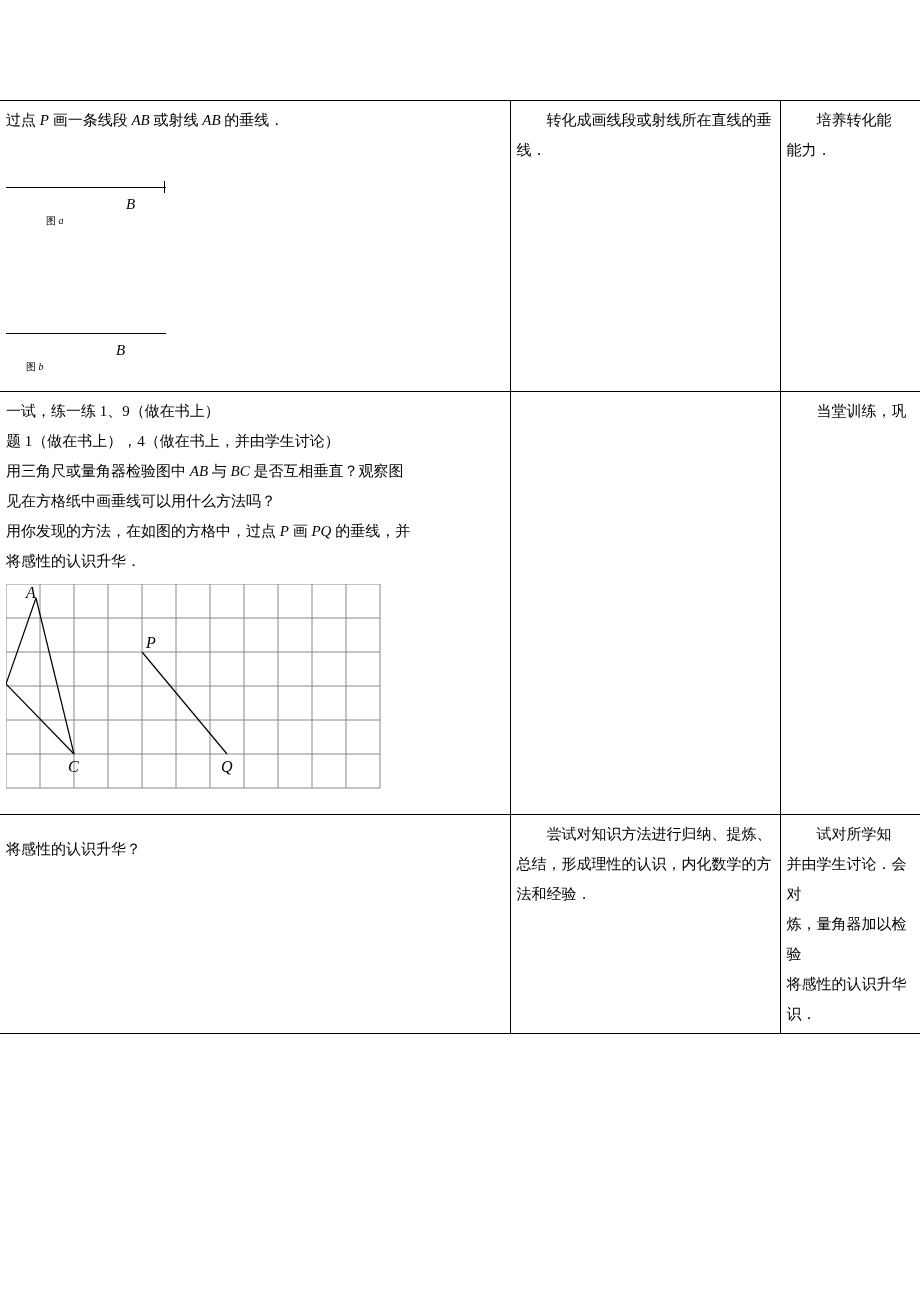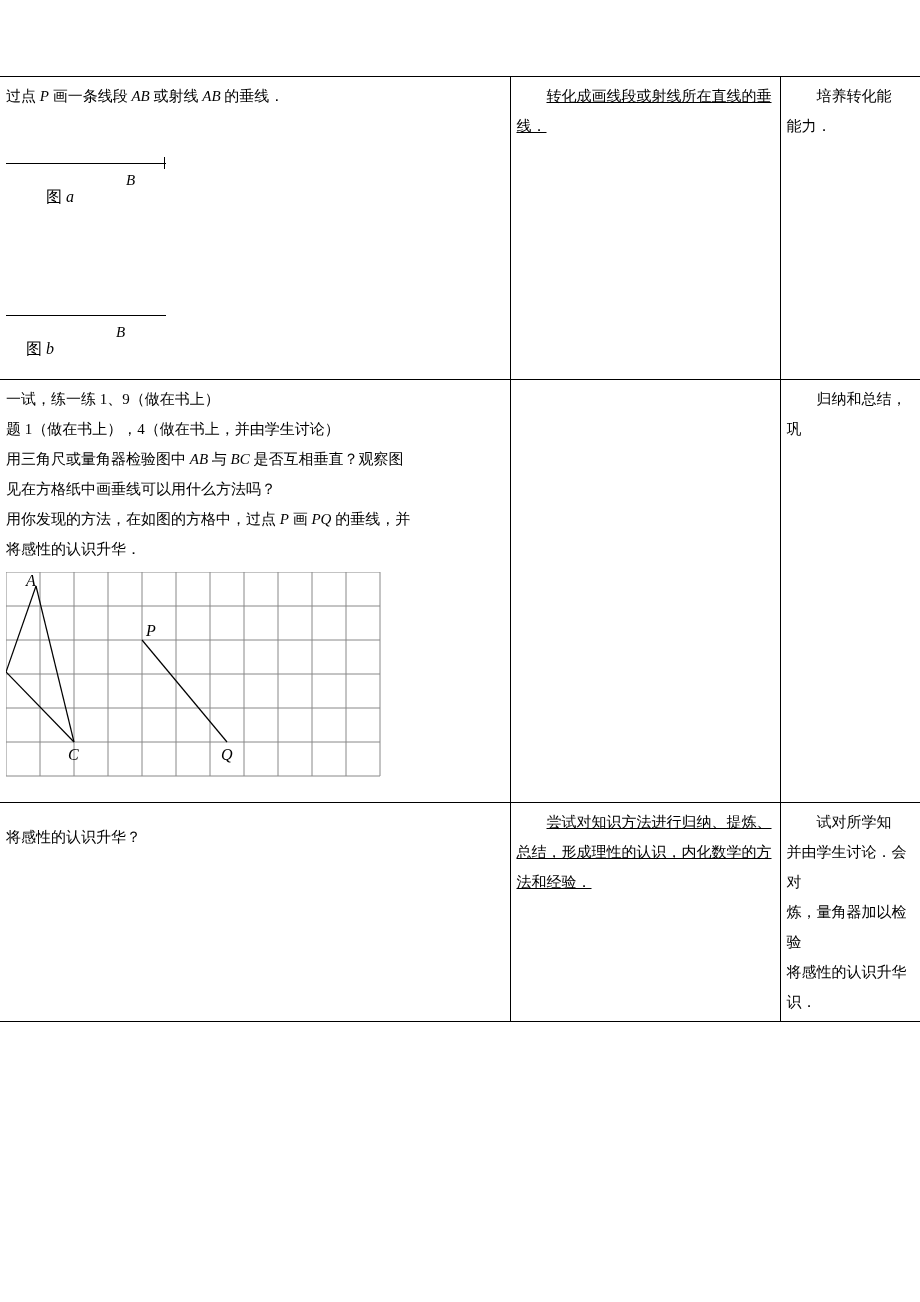--- a/index.html
+++ b/index.html
@@ -6,35 +6,35 @@
   body {
     font-family: "SimSun", "宋体", serif;
     font-size: 15px;
     line-height: 2;
     color: #000;
     background: #fff;
     width: 920px;
   }
   .page {
     width: 920px;
-    padding-top: 76px;
+    padding-top: 100px;
   }
   table.main {
     border-collapse: collapse;
     width: 100%;
     table-layout: fixed;
   }
   table.main td {
     border: 1px solid #000;
     vertical-align: top;
     padding: 4px 6px;
     overflow: hidden;
   }
   table.main td:nth-child(1) { width: 510px; border-left: none; }
-  table.main td:nth-child(2) { width: 270px; text-decoration: underline; }
+  table.main td:nth-child(2) { width: 270px; }
   table.main td:nth-child(3) { width: 141px; border-right: none; }
   .indent { text-indent: 2em; }
   .italic { font-style: italic; font-family: "Times New Roman", serif; }
   
   .fig-wrap { margin-top: 40px; margin-bottom: 10px; }
   .segA {
     position: relative;
     height: 30px;
     width: 180px;
   }
@@ -48,21 +48,21 @@
     position: absolute;
     left: 158px; top: 6px;
     height: 12px; width: 1px;
     background: #000;
   }
   .segA .labelB {
     position: absolute;
     left: 120px; top: 14px;
     font-style: italic; font-family: "Times New Roman", serif;
   }
-  .caption { font-size: 16px; margin-left: 40px; }
+  .caption { font-size: 10px; margin-left: 40px; margin-top: 6px; }
   .fig-wrap2 { margin-top: 90px; margin-bottom: 10px; }
   .segB {
     position: relative;
     height: 30px;
     width: 180px;
   }
   .segB .line {
     position: absolute;
     left: 0; top: 12px;
     width: 160px;
@@ -177,21 +177,21 @@
 
         <text class="glabel" x="20" y="14">A</text>
         <text class="glabel" x="140" y="64">P</text>
         <text class="glabel" x="62" y="188">C</text>
         <text class="glabel" x="215" y="188">Q</text>
       </svg>
     </div>
   </td>
   <td></td>
   <td>
-    <p class="indent">归纳和总结，巩</p>
+    <p class="indent">当堂训练，巩</p>
   </td>
 </tr>
 
 <tr>
   <td>
     <p style="height:1em;"></p>
     <p>将感性的认识升华？</p>
     <p style="height:3em;"></p>
   </td>
   <td>

